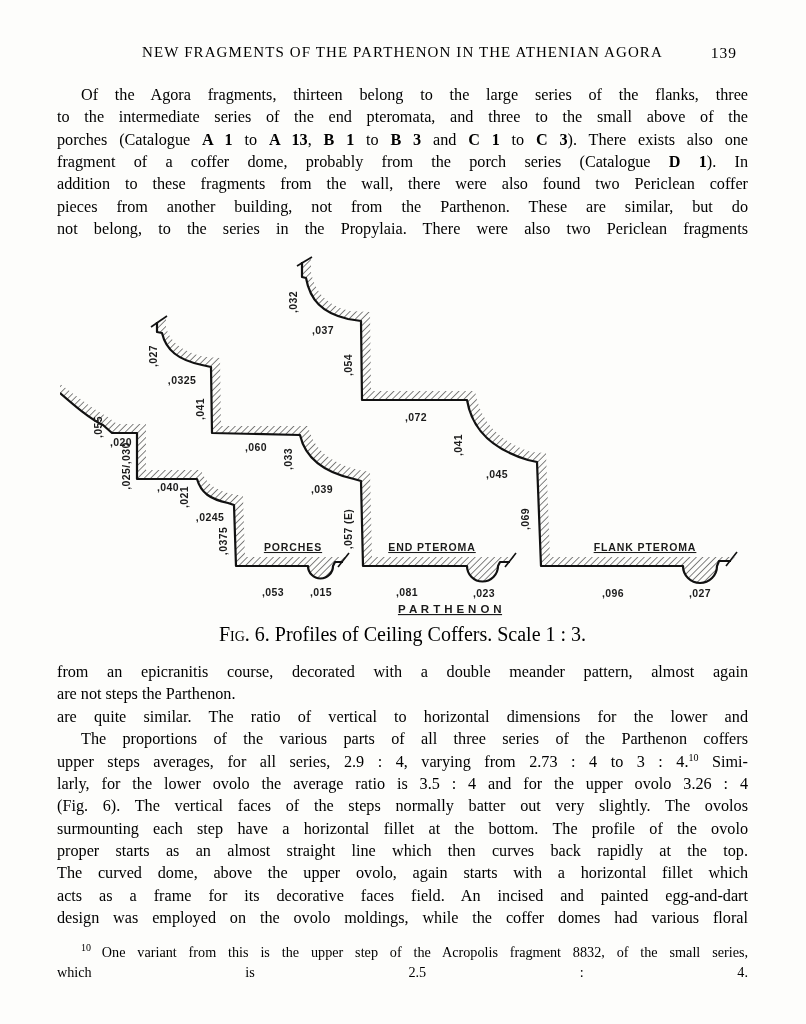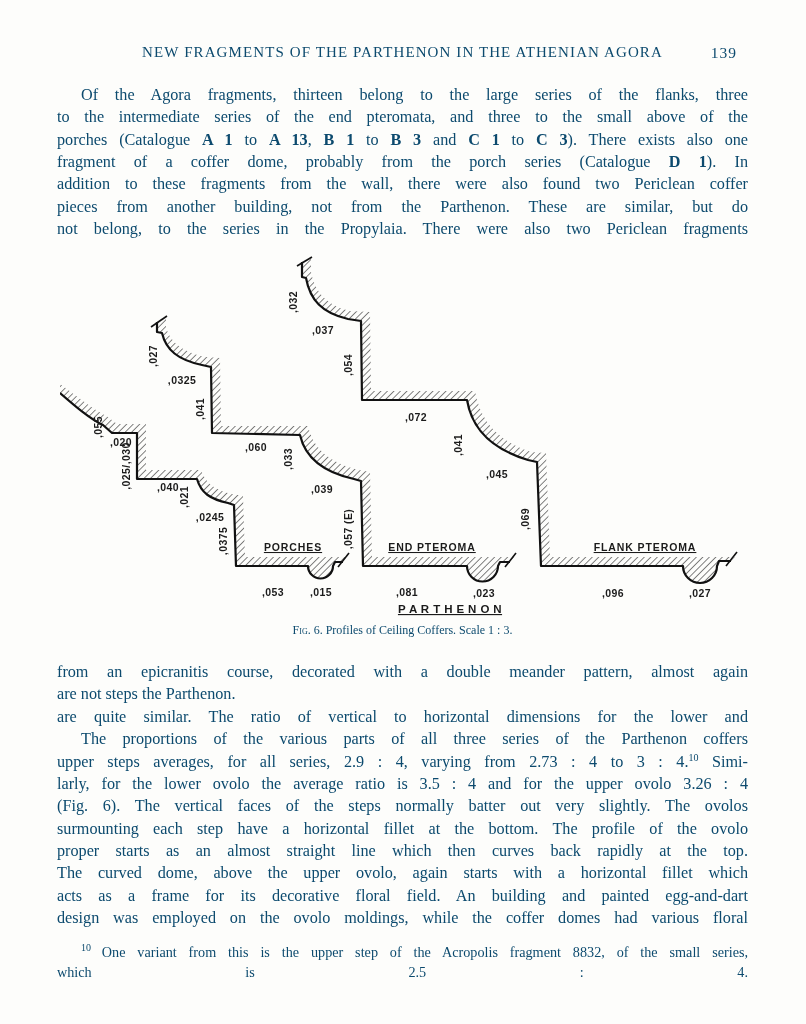--- a/index.html
+++ b/index.html
@@ -1,34 +1,34 @@
 <!DOCTYPE html>
 <html><head>
 <meta charset="utf-8">
 <style>
   html,body{margin:0;padding:0;background:#e8e8e6;}
   .page{position:relative;width:806px;height:1024px;background:#fdfdfb;margin:0 auto;
-        font-family:"Liberation Serif", serif;color:#0c4a6e;overflow:hidden;}
+        font-family:"Liberation Serif", serif;color:#000000;overflow:hidden;}
   .hdr{position:absolute;top:44px;left:57px;width:691px;text-align:center;
        font-size:15px;letter-spacing:1.1px;white-space:nowrap;}
   .pgnum{position:absolute;top:44px;right:69px;font-size:15.5px;letter-spacing:1px;}
   .para{position:absolute;left:57px;width:691px;font-size:16.2px;}
   .para .pline{line-height:22.35px;text-align:justify;text-align-last:justify;}
   .pline.ind{text-indent:24px;font-family:Liberation Serif, serif;}
   .pline.endline{text-align-last:left;}
   .b{font-weight:bold;}
   .sup{font-size:10px;vertical-align:super;line-height:0;}
   .sc{font-variant:small-caps;}
   #p1{top:84px;}
   #p2{top:661px;}
   #p3{top:706px;}
   .footnote{position:absolute;left:57px;width:691px;top:942px;font-size:14.2px;}
   .footnote .pline{line-height:20px;text-align:justify;text-align-last:justify;}
   .figwrap{position:absolute;left:60px;top:256px;width:710px;height:368px;}
-  .figcap{position:absolute;left:57px;width:691px;top:623px;text-align:center;font-size:12px;}
+  .figcap{position:absolute;left:57px;width:691px;top:623px;text-align:center;font-size:20px;}
   svg text{font-family:"Liberation Sans", sans-serif;font-size:10.5px;font-weight:bold;
            fill:#1b1b1b;letter-spacing:0.4px;}
   svg text.ulab{text-decoration:underline;letter-spacing:0.9px;}
   svg text.bigu{font-size:11.5px;text-decoration:underline;}
 </style>
 </head>
 <body>
 
 <div class="page">
 
@@ -134,21 +134,21 @@
     </div>
   <div class="para" id="p3">
       <div class="pline"><span>are quite similar.  The ratio of vertical to horizontal dimensions for the lower and</span></div>
       <div class="pline ind"><span>The proportions of the various parts of all three series of the Parthenon coffers</span></div>
       <div class="pline"><span>upper steps averages, for all series, 2.9 : 4, varying from 2.73 : 4 to 3 : 4.</span><span class="sup">10</span><span>  Simi-</span></div>
       <div class="pline"><span>larly, for the lower ovolo the average ratio is 3.5 : 4 and for the upper ovolo 3.26 : 4</span></div>
       <div class="pline"><span>(Fig. 6).  The vertical faces of the steps normally batter out very slightly.  The ovolos</span></div>
       <div class="pline"><span>surmounting each step have a horizontal fillet at the bottom.  The profile of the ovolo</span></div>
       <div class="pline"><span>proper starts as an almost straight line which then curves back rapidly at the top.</span></div>
       <div class="pline"><span>The curved dome, above the upper ovolo, again starts with a horizontal fillet which</span></div>
-      <div class="pline"><span>acts as a frame for its decorative floral field.  An building and painted egg-and-dart</span></div>
+      <div class="pline"><span>acts as a frame for its decorative faces field.  An incised and painted egg-and-dart</span></div>
       <div class="pline"><span>design was employed on the ovolo moldings, while the coffer domes had various floral</span></div>
     </div>
 
   <div class="footnote">
       <div class="pline ind"><span class="sup">10 </span><span>One variant from this is the upper step of the Acropolis fragment 8832, of the small series,</span></div>
       <div class="pline endline"><span>which is 2.5 : 4.</span></div>
     </div>
 
 </div>
 

